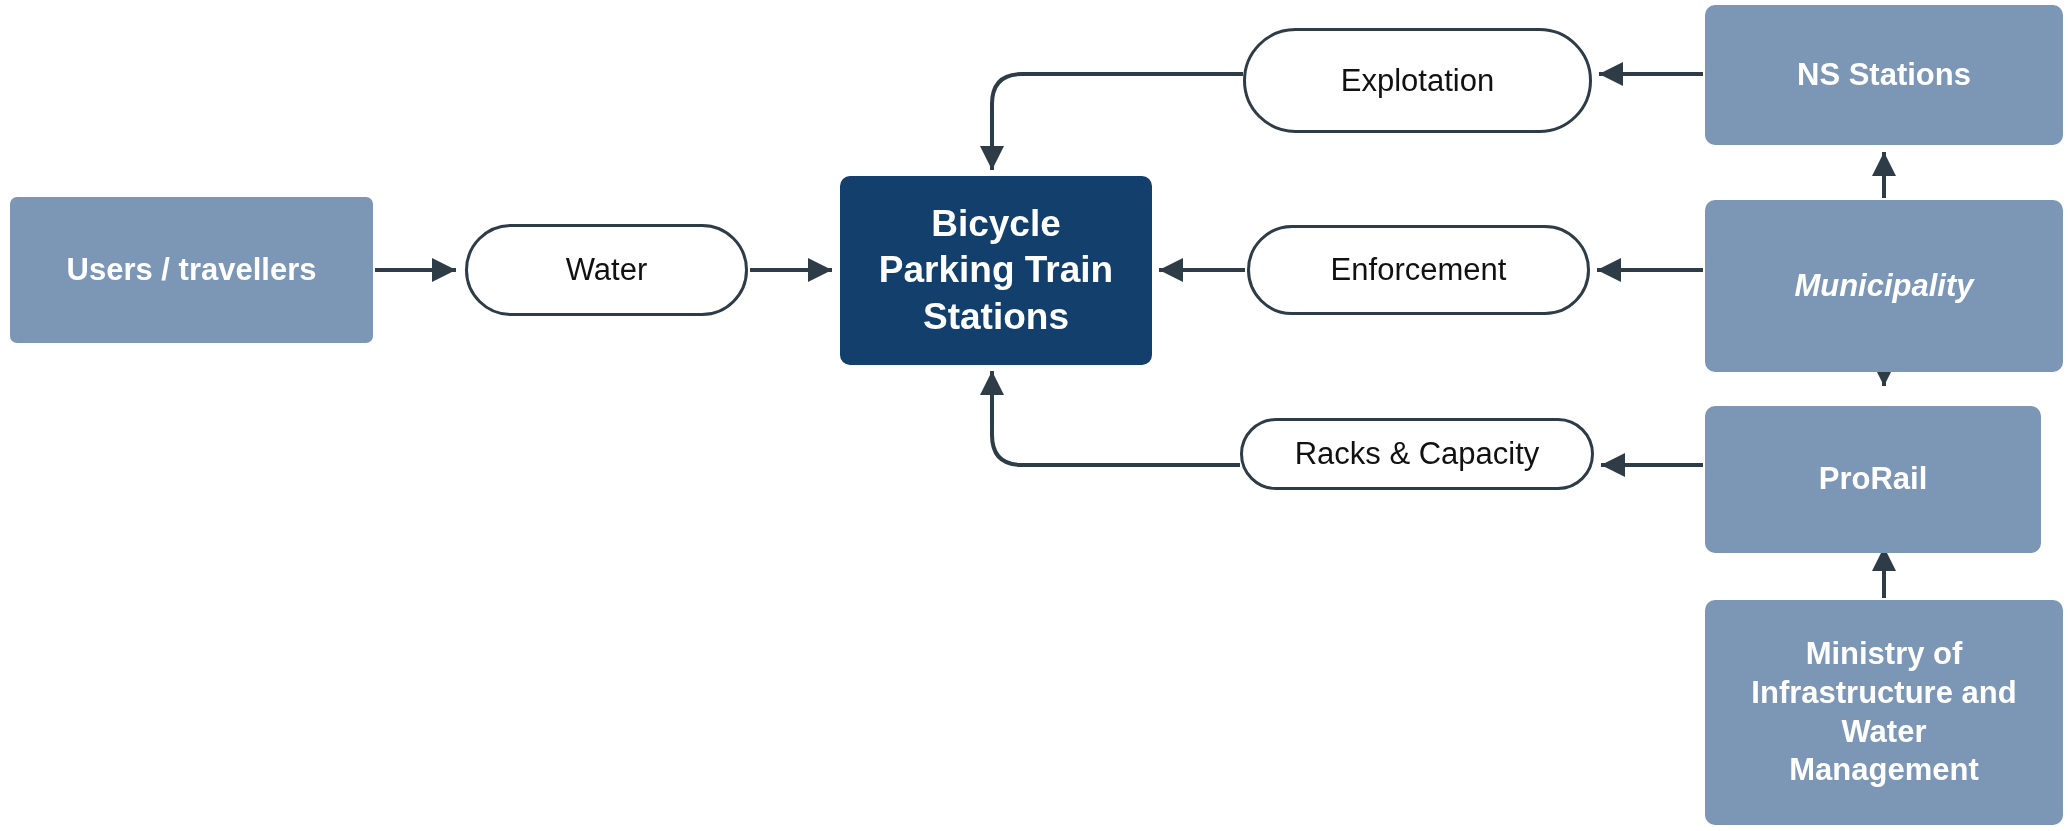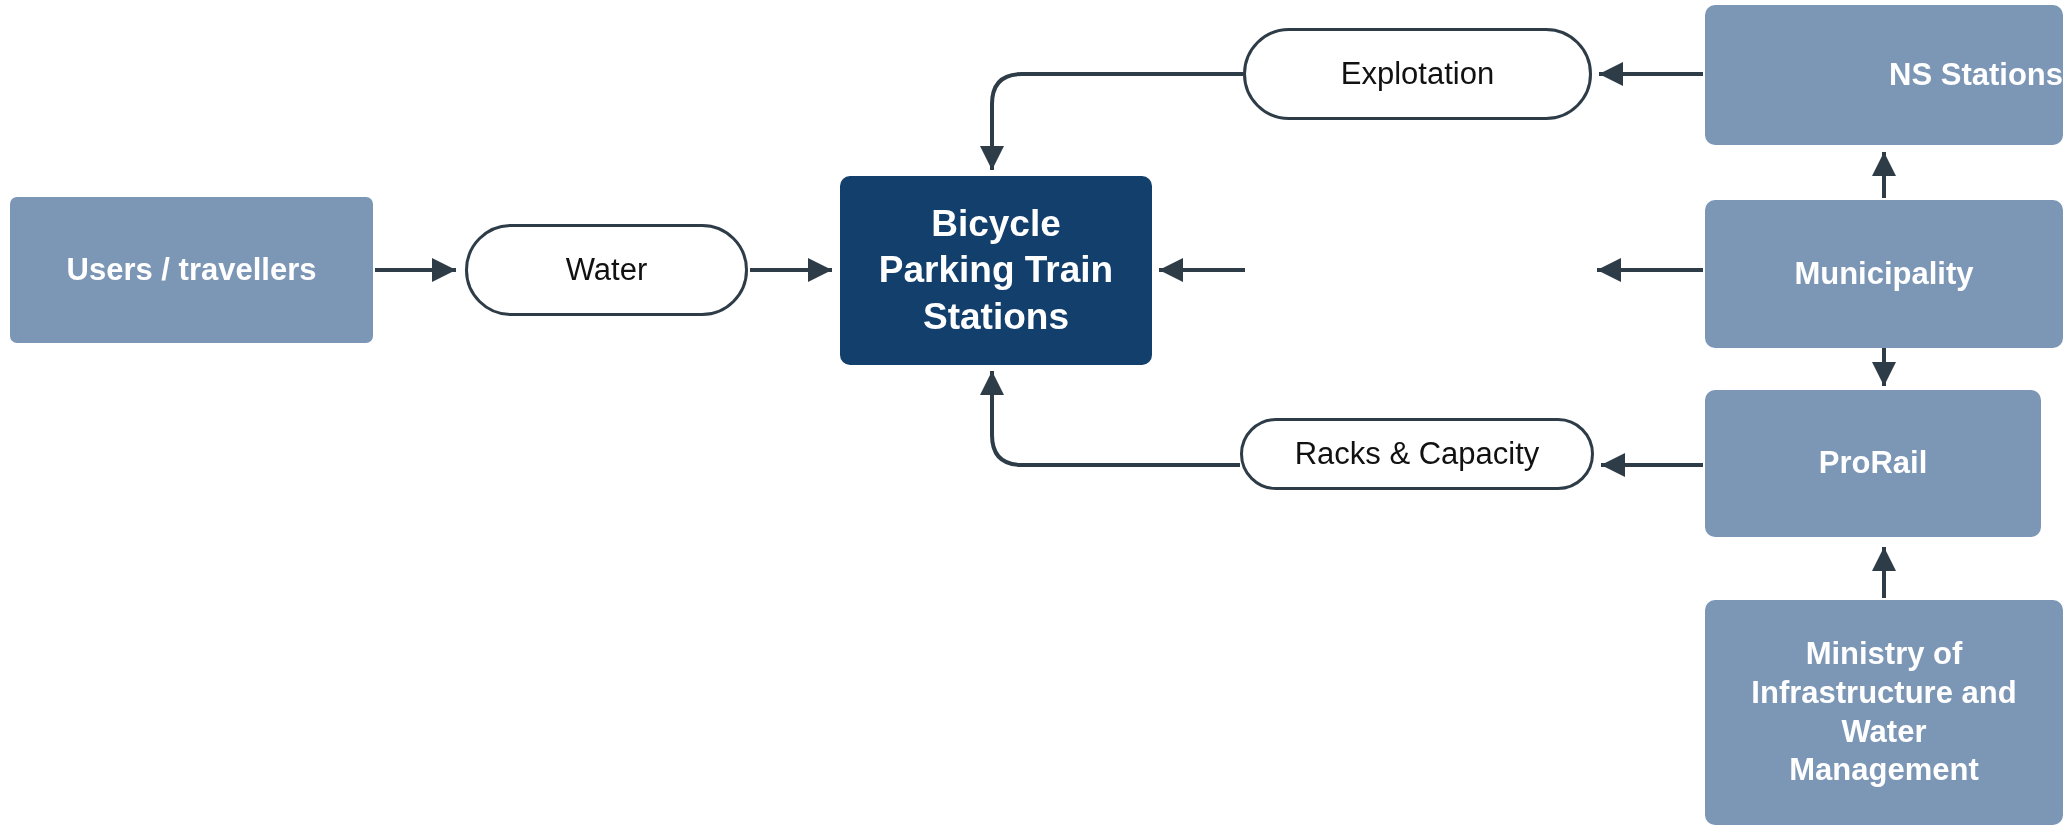--- a/index.html
+++ b/index.html
@@ -56,26 +56,26 @@
     font-size: 31px;
     display: flex;
     align-items: center;
     justify-content: center;
     text-align: center;
     box-sizing: border-box;
   }
   #node-users        { left: 10px;   top: 197px; width: 363px; height: 146px; border-radius: 7px; }
   #node-usage        { left: 465px;  top: 224px; width: 283px; height: 92px;  }
   #node-bicycle      { left: 840px;  top: 176px; width: 312px; height: 189px; }
-  #node-explotation  { left: 1243px; top: 28px;  width: 349px; height: 92px;  }
+  #node-explotation  { left: 1243px; top: 28px;  width: 349px; height: 105px;  }
   #node-enforcement  { left: 1247px; top: 225px; width: 343px; height: 90px;  }
   #node-racks        { left: 1240px; top: 418px; width: 354px; height: 72px;  }
-  #node-ns           { left: 1705px; top: 5px;   width: 358px; height: 140px; justify-content: flex-end; }
-  #node-municipality { left: 1705px; top: 200px; width: 358px; height: 148px; }
-  #node-prorail      { left: 1705px; top: 390px; width: 336px; height: 147px; align-items: center; }
+  #node-ns           { left: 1705px; top: 5px;   width: 358px; height: 140px; }
+  #node-municipality { left: 1705px; top: 200px; width: 358px; height: 172px; font-style: italic; }
+  #node-prorail      { left: 1705px; top: 406px; width: 336px; height: 147px; align-items: center; }
   #node-ministry     { left: 1705px; top: 600px; width: 358px; height: 225px; padding: 0 38px; }
 </style>
 </head>
 <body>
 
 <div class="canvas">
 
   <svg class="connectors" viewBox="0 0 2070 831" xmlns="http://www.w3.org/2000/svg">
     <defs>
       <marker id="arrowhead" viewBox="0 0 10 10" refX="10" refY="5" markerWidth="6" markerHeight="6" orient="auto-start-reverse">
@@ -104,20 +104,23 @@
   </div>
 
   <div class="entity central" id="node-bicycle">
     <span>Bicycle Parking Train Stations</span>
   </div>
 
   <div class="pill" id="node-explotation">
     <span>Explotation</span>
   </div>
 
+  <div class="pill" id="node-enforcement">
+    <span>Enforcement</span>
+  </div>
 
   <div class="pill" id="node-racks">
     <span>Racks &amp; Capacity</span>
   </div>
 
   <div class="entity" id="node-ns">
     <span>NS Stations</span>
   </div>
 
   <div class="entity" id="node-municipality">

